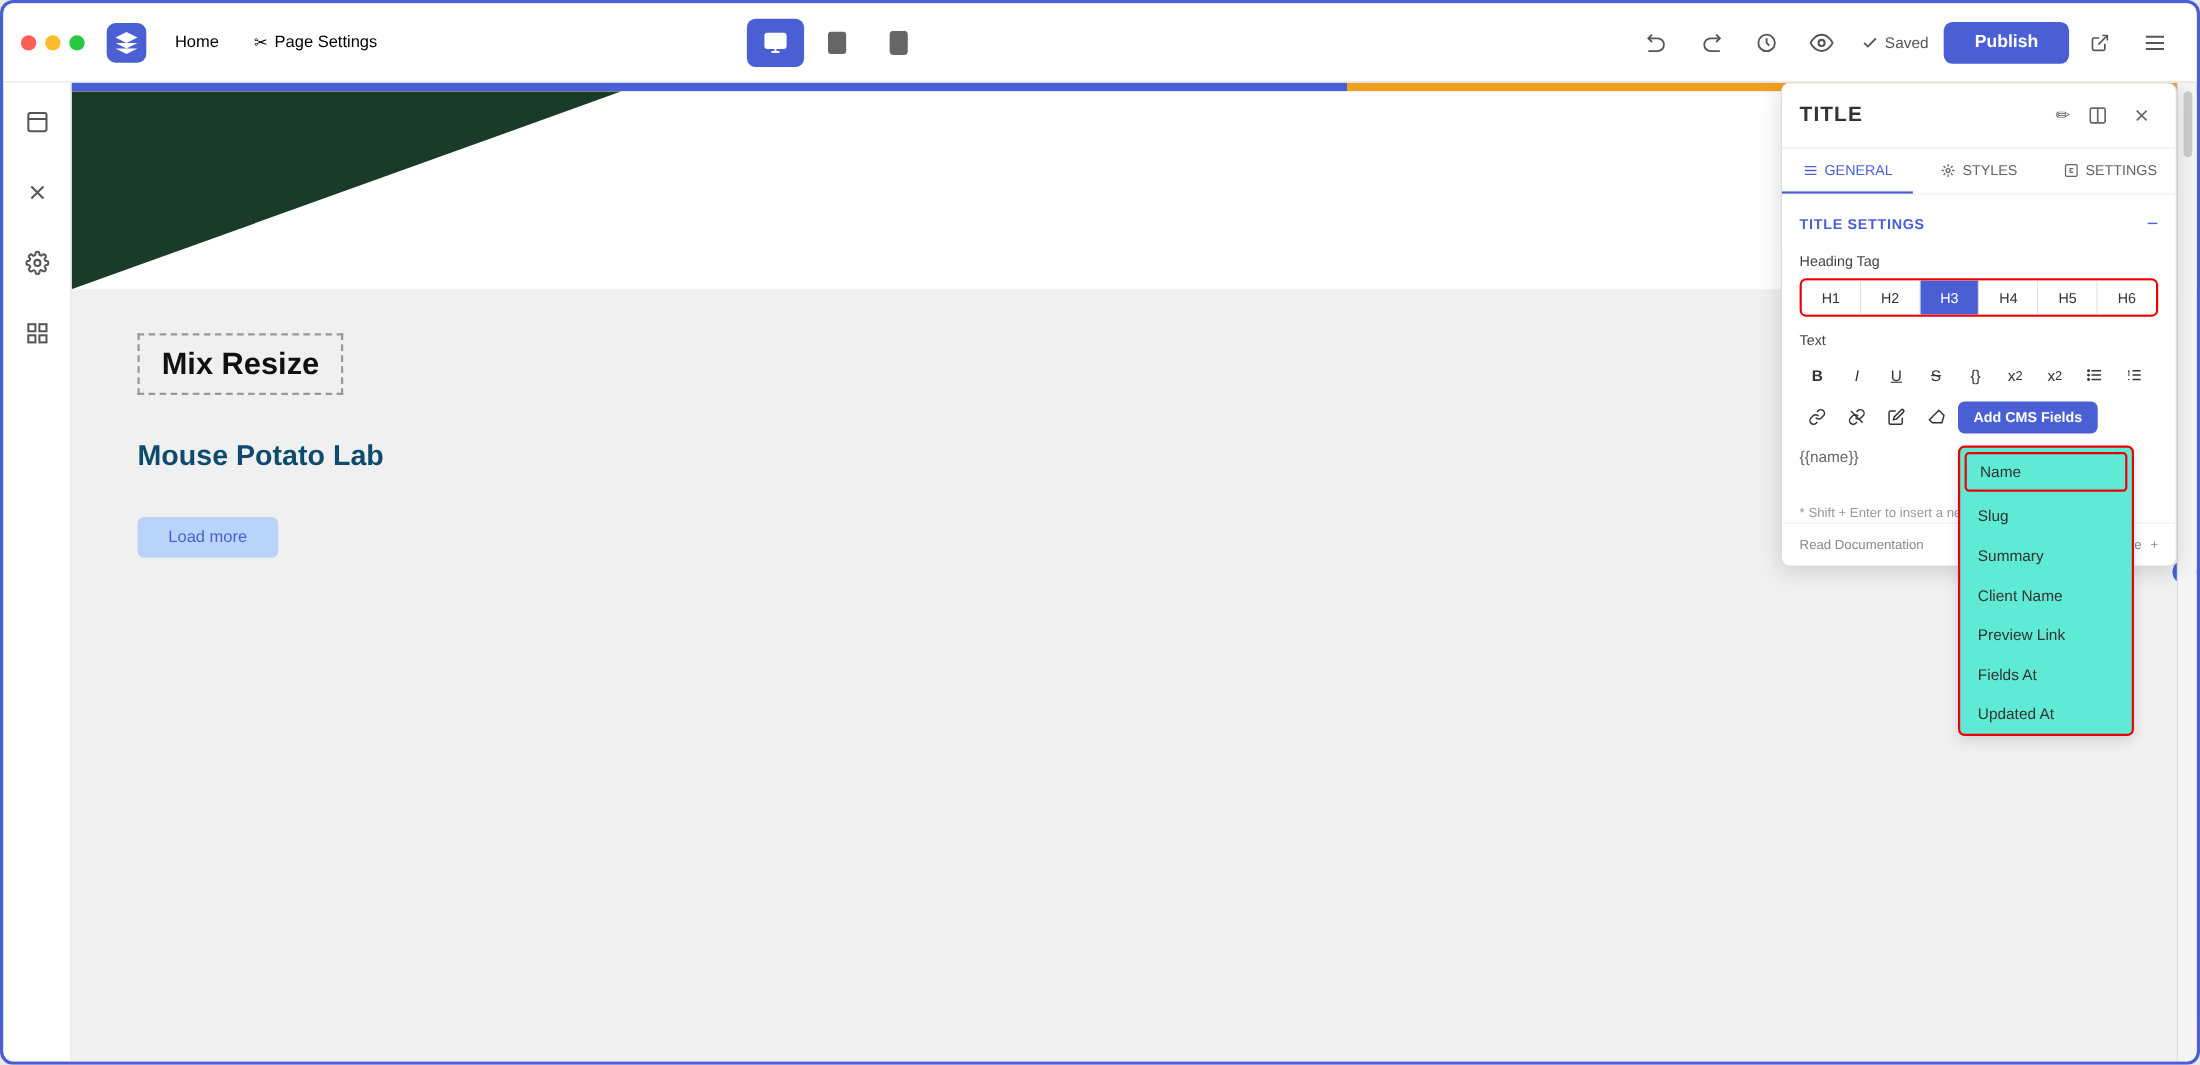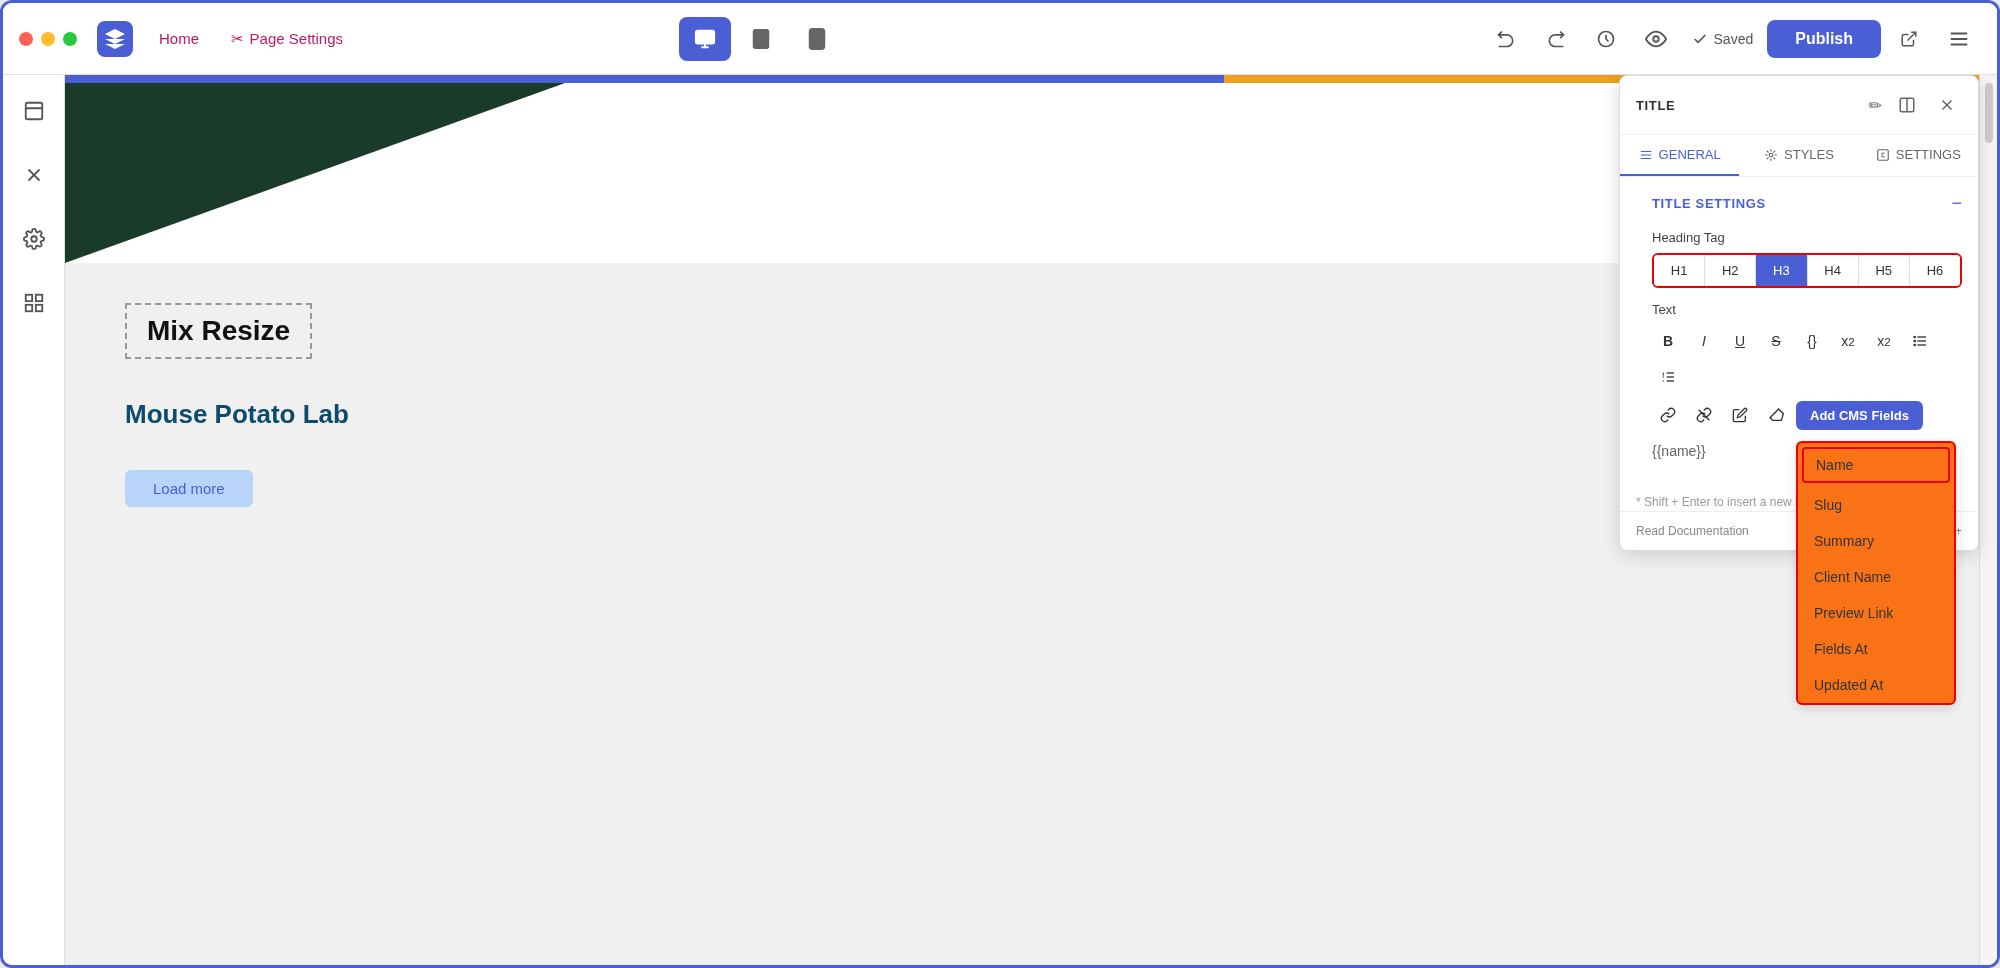--- a/index.html
+++ b/index.html
@@ -10,21 +10,21 @@
 
     
     .titlebar { height: 72px; background: #fff; display: flex; align-items: center; padding: 0 16px; border-bottom: 1px solid #e0e0e0; gap: 12px; flex-shrink: 0; }
     .window-controls { display: flex; gap: 8px; margin-right: 8px; }
     .wc { width: 14px; height: 14px; border-radius: 50%; }
     .wc-red { background: #ff5f57; }
     .wc-yellow { background: #ffbd2e; }
     .wc-green { background: #28c940; }
     .logo { width: 36px; height: 36px; background: #4a5fd4; border-radius: 8px; display: flex; align-items: center; justify-content: center; margin-right: 4px; }
     .logo svg { width: 24px; height: 24px; fill: white; }
-    .nav-item { font-size: 15px; color: #be185d; padding: 6px 10px; cursor: pointer; display: flex; align-items: center; gap: 6px; }
+    .nav-item { font-size: 15px; color: #000000; padding: 6px 10px; cursor: pointer; display: flex; align-items: center; gap: 6px; }
     .device-buttons { display: flex; gap: 4px; margin: 0 auto; }
     .device-btn { width: 52px; height: 44px; border-radius: 8px; border: none; background: transparent; cursor: pointer; display: flex; align-items: center; justify-content: center; }
     .device-btn.active { background: #4a5fd4; }
     .device-btn.active svg { fill: white; stroke: white; }
     .device-btn svg { fill: #666; stroke: #666; }
     .toolbar-actions { display: flex; align-items: center; gap: 6px; margin-left: auto; }
     .toolbar-btn { width: 44px; height: 44px; border-radius: 8px; border: none; background: transparent; cursor: pointer; display: flex; align-items: center; justify-content: center; color: #555; }
     .saved-label { display: flex; align-items: center; gap: 6px; font-size: 14px; color: #555; padding: 0 8px; }
     .publish-btn { background: #4a5fd4; color: white; border: none; padding: 10px 28px; border-radius: 8px; font-size: 16px; font-weight: 600; cursor: pointer; }
     .external-btn { width: 44px; height: 44px; background: transparent; border: none; cursor: pointer; display: flex; align-items: center; justify-content: center; color: #555; }
@@ -49,31 +49,31 @@
     .canvas-body { padding: 40px 60px; flex: 1; }
     .selected-element { border: 2px dashed #999; padding: 10px 20px; display: inline-block; margin-bottom: 40px; }
     .selected-element h3 { font-size: 28px; font-weight: 700; color: #111; }
     .content-item { margin-bottom: 40px; }
     .content-item h3 { font-size: 26px; font-weight: 700; color: #0c4a6e; }
     .load-more-btn { background: #b8d4f8; color: #4a5fd4; border: none; padding: 10px 28px; border-radius: 6px; font-size: 15px; cursor: pointer; }
 
     
     .panel { position: absolute; top: 0; right: 18px; width: 360px; background: white; border: 1px solid #ddd; border-radius: 8px; box-shadow: 0 4px 20px rgba(0,0,0,0.15); z-index: 100; }
     .panel-header { display: flex; align-items: center; padding: 14px 16px; border-bottom: 1px solid #eee; gap: 10px; }
-    .panel-title { font-size: 13px; font-weight: 700; color: #333; letter-spacing: 0.05em; text-transform: uppercase; flex: 1; }
+    .panel-title { font-size: 19px; font-weight: 700; color: #333; letter-spacing: 0.05em; text-transform: uppercase; flex: 1; }
     .panel-icons { display: flex; gap: 10px; }
     .panel-icon-btn { width: 30px; height: 30px; background: transparent; border: none; cursor: pointer; display: flex; align-items: center; justify-content: center; color: #666; }
 
     
     .panel-tabs { display: flex; border-bottom: 1px solid #eee; justify-content: flex-end; }
     .panel-tab { flex: 1; padding: 12px 8px; text-align: center; font-size: 13px; font-weight: 500; color: #666; cursor: pointer; border-bottom: 2px solid transparent; display: flex; align-items: center; justify-content: center; gap: 6px; }
     .panel-tab.active { color: #4a5fd4; border-bottom-color: #4a5fd4; }
 
     
-    .panel-content { padding: 16px; margin-left: 16px; }
+    .panel-content { padding: 16px; }
     .section-header { display: flex; align-items: center; justify-content: space-between; margin-bottom: 16px; }
     .section-title { font-size: 13px; font-weight: 700; color: #4a5fd4; letter-spacing: 0.05em; text-transform: uppercase; }
     .section-collapse { background: transparent; border: none; cursor: pointer; color: #4a5fd4; font-size: 18px; }
 
     
     .field-label { font-size: 13px; color: #444; margin-bottom: 8px; font-weight: 500; }
     .heading-tags { display: flex; border: 2px solid #e00; border-radius: 6px; overflow: hidden; }
     .heading-tag-btn { flex: 1; padding: 8px 4px; border: none; background: white; font-size: 13px; color: #333; cursor: pointer; border-right: 1px solid #ddd; }
     .heading-tag-btn:last-child { border-right: none; }
     .heading-tag-btn.active { background: #4a5fd4; color: white; }
@@ -84,21 +84,21 @@
     .text-tool-btn { width: 32px; height: 32px; background: transparent; border: none; cursor: pointer; font-size: 14px; color: #333; border-radius: 4px; display: flex; align-items: center; justify-content: center; }
     .text-tool-btn.bold { font-weight: 900; }
     .text-tool-btn.italic { font-style: italic; }
 
     
     .text-toolbar-row2 { display: flex; align-items: center; gap: 4px; margin-top: 4px; }
     .add-cms-btn { background: #4a5fd4; color: white; border: none; padding: 7px 14px; border-radius: 6px; font-size: 13px; font-weight: 600; cursor: pointer; white-space: nowrap; }
 
     
     .cms-dropdown { position: relative; }
-    .cms-menu { position: absolute; top: 40px; left: 0; background: #f97316; border: 2px solid #e00; border-radius: 6px; box-shadow: 0 4px 12px rgba(0,0,0,0.12); z-index: 200; min-width: 160px; }
+    .cms-menu { position: absolute; top: 40px; left: 0; background: #5eead4; border: 2px solid #e00; border-radius: 6px; box-shadow: 0 4px 12px rgba(0,0,0,0.12); z-index: 200; min-width: 160px; }
     .cms-menu-item { padding: 10px 16px; font-size: 14px; color: #333; cursor: pointer; }
     .cms-menu-item.highlighted { border: 2px solid #e00; border-radius: 4px; margin: 4px; padding: 8px 12px; }
 
     
     .text-field-area { margin-top: 12px; font-size: 14px; color: #666; min-height: 30px; }
 
     
     .panel-bottom { padding: 12px 16px; border-top: 1px solid #eee; font-size: 12px; color: #888; display: flex; align-items: center; justify-content: space-between; }
     .read-docs { color: #888; font-size: 12px; }
     .resize-controls { display: flex; align-items: center; gap: 8px; font-size: 12px; color: #888; }

